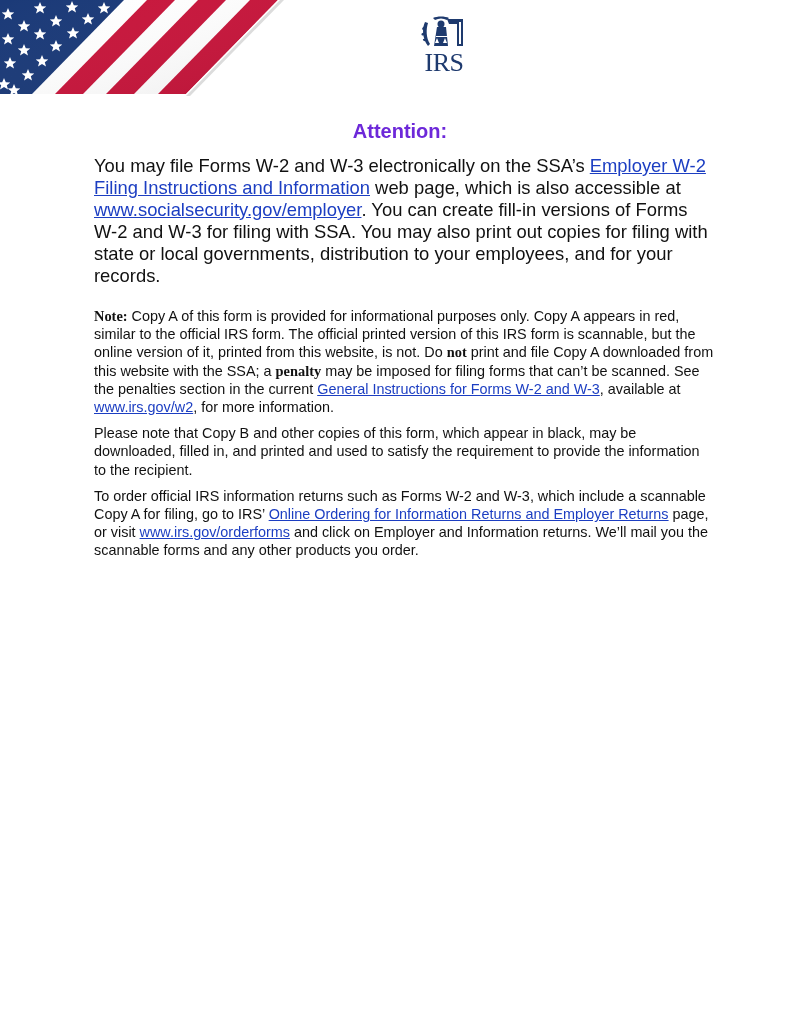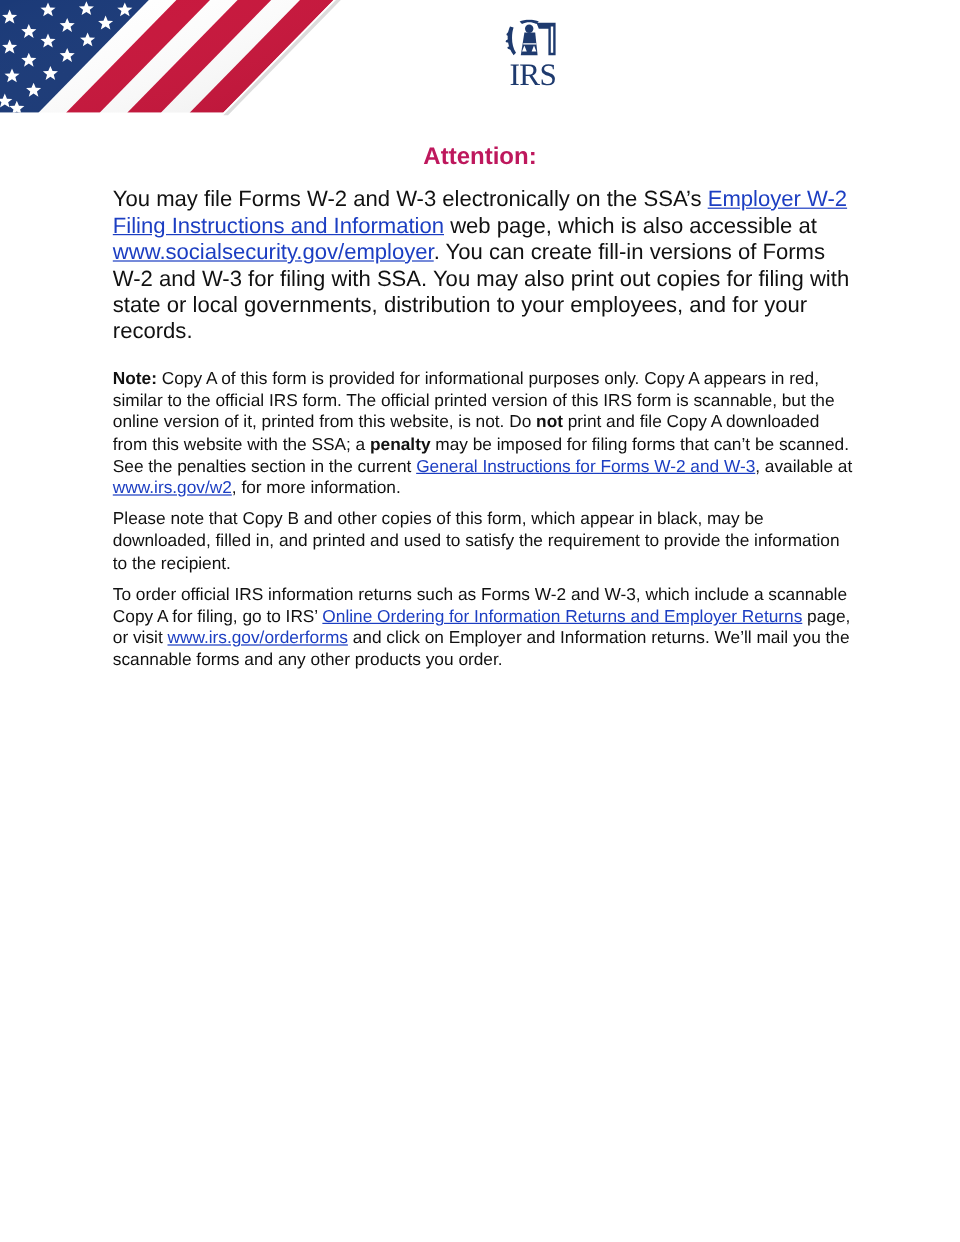--- a/index.html
+++ b/index.html
@@ -41,21 +41,21 @@
       color: #1e3a6e;
       letter-spacing: -0.5px;
       line-height: 26px;
     }
     .attention {
       position: absolute;
       left: 0;
       top: 119px;
       width: 800px;
       text-align: center;
-      color: #be185d;
+      color: #6d28d9;
       font-weight: bold;
       font-size: 20px;
       line-height: 24px;
     }
     .content {
       position: absolute;
       left: 94px;
       top: 155px;
       width: 620px;
     }
@@ -66,21 +66,21 @@
     }
     .para {
       font-size: 14.4px;
       line-height: 18.2px;
       margin: 0 0 8px 0;
     }
     a.link {
       color: #1c3ec2;
       text-decoration: underline;
     }
-    b { font-weight: bold; }
+    b { font-weight: bold; font-family: Liberation Serif, serif; }
   </style>
 </head>
 <body>
 
 <div class="flag">
   <svg width="290" height="100" viewBox="0 0 290 100" xmlns="http://www.w3.org/2000/svg">
     <defs>
       <clipPath id="flagclip">
         <polygon points="0,0 278,0 186,94 0,94"></polygon>
       </clipPath>

